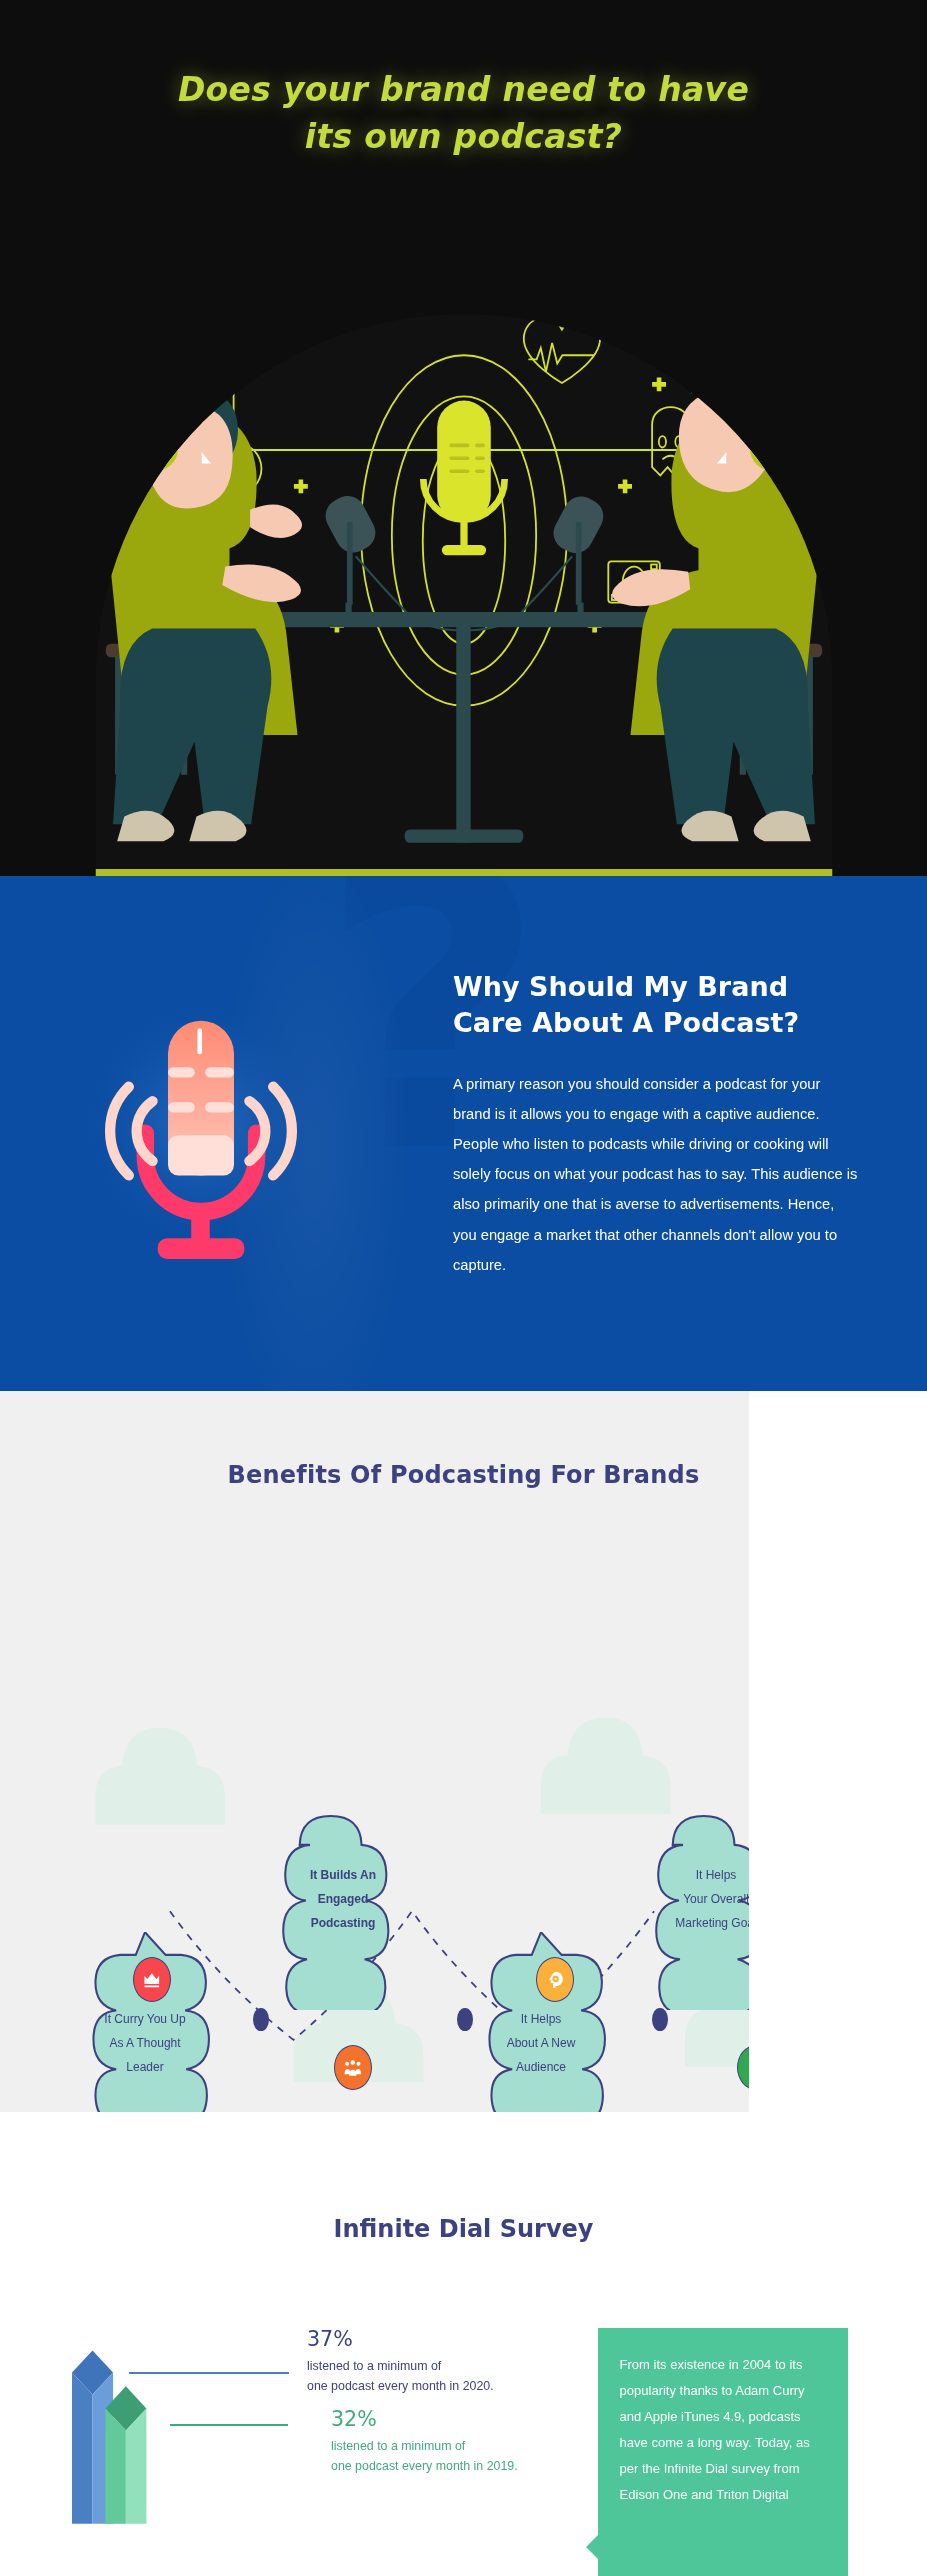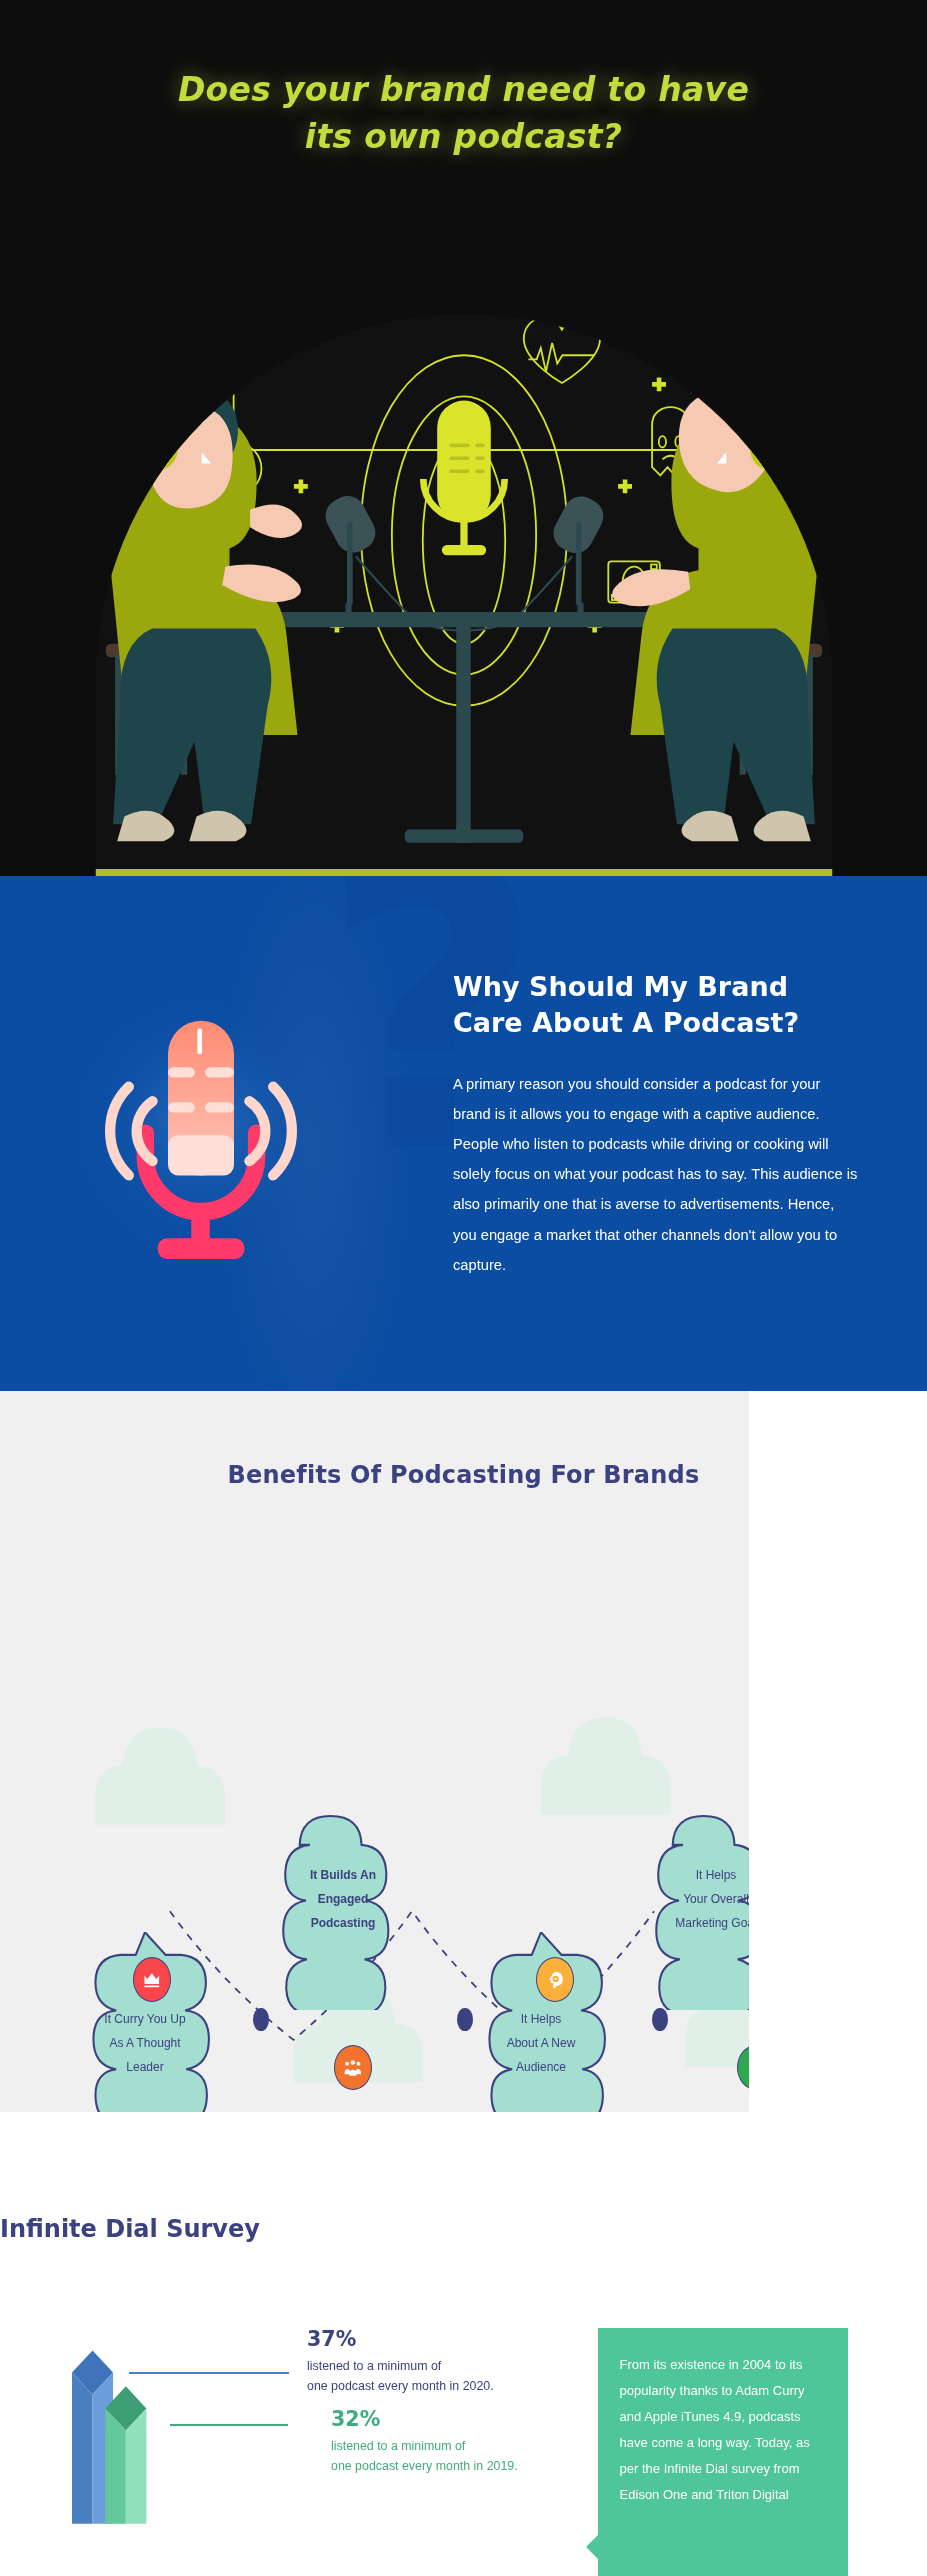--- a/index.html
+++ b/index.html
@@ -128,30 +128,30 @@
   }
 
   
   .survey {
     position: relative;
     width: 927px; height: 721px;
     background: #ffffff;
     overflow: hidden;
   }
   .survey-title {
-    position: absolute; top: 103px; width: 927px; 
+    position: absolute; top: 103px; width: 927px; text-align: center;
     color: #3c4280;
     font-family: "DejaVu Sans", sans-serif;
     font-weight: bold;
     font-size: 24px;
   }
   .pct-block { position: absolute; }
   .pct-num {
     font-family: "DejaVu Sans", sans-serif;
-    font-weight: bold; font-size: 20.6px; line-height: 1.1;
+    font-weight: normal; font-size: 20.6px; line-height: 1.1;
     margin-bottom: 5.2px;
   }
   .pct-sub { font-size: 12.4px; line-height: 1.62; }
   .leader { position: absolute; height: 1.5px; }
   .quote-box {
     position: absolute;
     background: #4ec699;
     color: #ffffff;
     font-size: 13px;
     line-height: 2.0;

